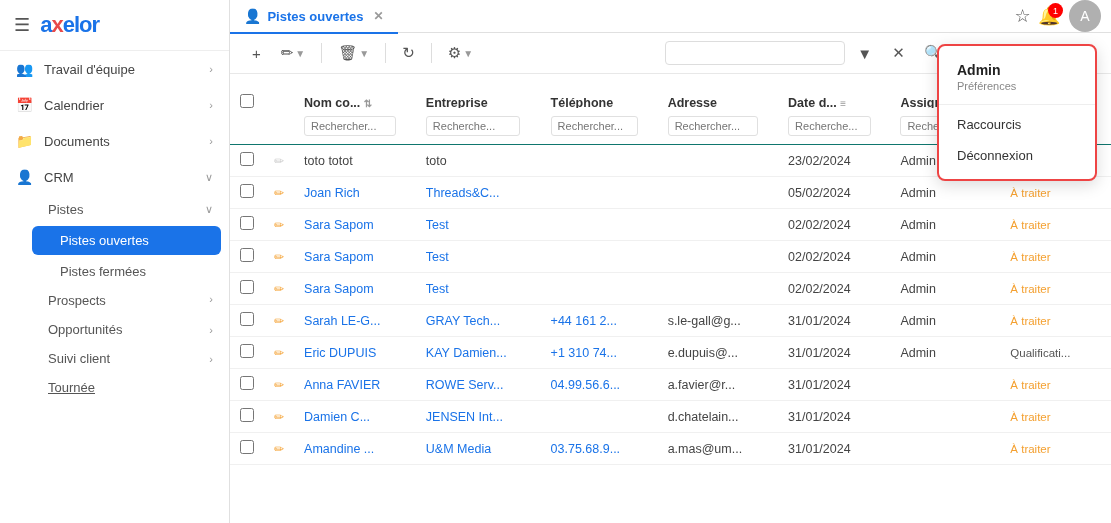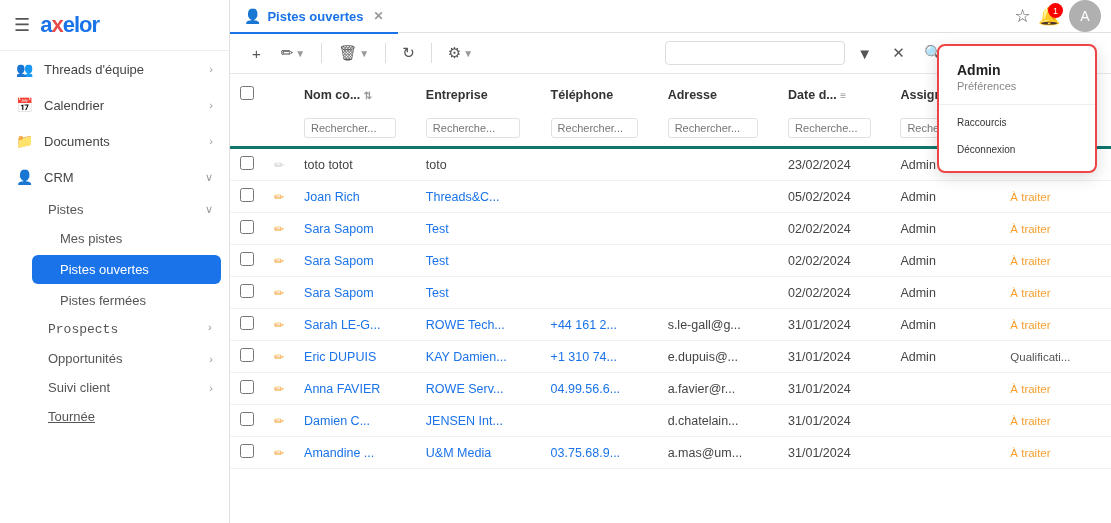--- a/index.html
+++ b/index.html
@@ -32,62 +32,62 @@
     .toolbar-btn { display: flex; align-items: center; justify-content: center; padding: 5px 8px; border: none; background: transparent; cursor: pointer; color: #555; border-radius: 4px; font-size: 15px; gap: 2px; }
     .toolbar-separator { width: 1px; height: 20px; background: #ddd; margin: 0 4px; }
     .toolbar-search { margin-left: auto; display: flex; align-items: center; gap: 4px; }
     .search-input { border: 1px solid #ddd; border-radius: 4px; padding: 4px 8px; font-size: 12px; width: 180px; }
     .page-info { font-size: 12px; color: #555; padding: 0 8px; }
     .nav-btn { background: none; border: none; cursor: pointer; color: #555; font-size: 14px; padding: 3px 6px; }
 
     
     .table-container { flex: 1; overflow: auto; background: #fff; }
     table { width: 100%; border-collapse: collapse; font-size: 12.5px; }
-    thead th { background: #fff; padding: 8px 10px; text-align: left; font-weight: 600; color: #333; border-bottom: 3px solid #0f766e; white-space: nowrap; position: sticky; top: 4px; z-index: 1; }
+    thead th { background: #fff; padding: 8px 10px; text-align: left; font-weight: 600; color: #333; border-bottom: 1px solid #0f766e; white-space: nowrap; position: sticky; top: 12px; z-index: 1; }
     tbody tr { border-bottom: 1px solid #f0f0f0; }
     tbody td { padding: 7px 10px; color: #444; white-space: nowrap; }
     tbody td.link { color: #1a73e8; cursor: pointer; }
     .edit-icon { color: #ccc; font-size: 12px; cursor: pointer; }
     .edit-icon.orange { color: #f4a030; }
     .status-badge { font-size: 11.5px; }
     .checkbox { width: 14px; height: 14px; }
     .col-checkbox { width: 32px; }
     .col-edit { width: 28px; }
     .sort-icon { font-size: 10px; color: #999; }
     .header-icon { font-size: 18px; color: #555; cursor: pointer; }
     .avatar { width: 32px; height: 32px; border-radius: 50%; background: #b0b0b0; display: flex; align-items: center; justify-content: center; font-size: 14px; color: #fff; cursor: pointer; overflow: hidden; }
     .notif-badge { position: relative; display: inline-block; }
     .notif-dot { position: absolute; top: -2px; right: -2px; background: red; color: #fff; border-radius: 50%; width: 15px; height: 15px; font-size: 9px; display: flex; align-items: center; justify-content: center; }
 
     
     .dropdown-popup { position: absolute; top: 44px; right: 14px; background: #fff; border: 2px solid #e44; border-radius: 8px; box-shadow: 0 4px 16px rgba(0,0,0,0.15); z-index: 100; min-width: 160px; padding: 8px 0; }
     .dropdown-popup .user-name { padding: 8px 18px 2px; font-weight: 700; font-size: 14px; color: #222; }
     .dropdown-popup .preferences { padding: 0 18px 8px; font-size: 11px; color: #888; cursor: pointer; }
     .dropdown-popup hr { border: none; border-top: 1px solid #eee; margin: 4px 0; }
-    .dropdown-popup .menu-item { padding: 8px 18px; cursor: pointer; color: #333; font-size: 10px; }
+    .dropdown-popup .menu-item { padding: 8px 18px; cursor: pointer; color: #333; font-size: 13px; }
 
     .relative { position: relative; }
     .tab-bar-wrapper { display: flex; align-items: center; justify-content: space-between; background: #fff; border-bottom: 1px solid #e0e0e0; }
     .tab-bar-left { display: flex; align-items: center; flex: 1; }
     .tab-bar-right { display: flex; align-items: center; padding-right: 10px; gap: 8px; }
   </style>
 </head>
 <body>
 
 <div class="sidebar">
   <div class="sidebar-header">
     <span class="sidebar-menu-icon">☰</span>
     <span class="sidebar-logo">
       <span style="color:#1a73e8">a</span><span style="color:#e84a4a">x</span><span style="color:#1a73e8">elor</span>
     </span>
   </div>
 
   <div class="sidebar-item">
     <span class="icon">👥</span>
-    <span>Threads d'équipe</span>
+    <span>Travail d'équipe</span>
     <span class="chevron">›</span>
   </div>
 
   <div class="sidebar-item">
     <span class="icon">📅</span>
     <span>Calendrier</span>
     <span class="chevron">›</span>
   </div>
 
   <div class="sidebar-item">
@@ -100,30 +100,27 @@
     <span class="icon">👤</span>
     <span>CRM</span>
     <span class="chevron">∨</span>
   </div>
 
   <div class="sidebar-sub">
     <div class="sidebar-sub-item" style="padding-left:16px; display:flex; align-items:center; gap:6px;">
       <span>Pistes</span>
       <span class="chevron" style="margin-left:auto; font-size:11px; color:#999;">∨</span>
     </div>
-    <div class="sidebar-sub-item" style="padding-left:28px;">
-      <span>Mes pistes</span>
-    </div>
     <div class="sidebar-sub-item active-blue" style="padding-left:28px;">
       <span>Pistes ouvertes</span>
     </div>
     <div class="sidebar-sub-item" style="padding-left:28px;">
       <span>Pistes fermées</span>
     </div>
-    <div class="sidebar-sub-item" style="padding-left:16px; display:flex; align-items:flex-start; gap:14px;font-family:Liberation Mono, monospace;">
+    <div class="sidebar-sub-item" style="padding-left:16px; display:flex; align-items:flex-start; gap:14px;">
       <span>Prospects</span>
       <span class="chevron" style="margin-left:auto; font-size:11px; color:#999;">›</span>
     </div>
     <div class="sidebar-sub-item" style="padding-left:16px; display:flex; align-items:center; gap:20px;">
       <span>Opportunités</span>
       <span class="chevron" style="margin-left:auto; font-size:11px; color:#999;">›</span>
     </div>
     <div class="sidebar-sub-item" style="padding-left:16px; display:flex; align-items:center; gap:22px;">
       <span>Suivi client</span>
       <span class="chevron" style="margin-left:auto; font-size:11px; color:#999;">›</span>
@@ -287,21 +284,21 @@
             <td></td>
             <td></td>
             <td>02/02/2024</td>
             <td>Admin</td>
             <td class="status-badge" style="color: rgb(244, 160, 48);">À traiter</td>
           </tr>
           <tr>
             <td><input type="checkbox" class="checkbox" style=""></td>
             <td><span class="edit-icon orange">✏</span></td>
             <td class="link">Sarah LE-G...</td>
-            <td class="link">ROWE Tech...</td>
+            <td class="link">GRAY Tech...</td>
             <td class="link">+44 161 2...</td>
             <td>s.le-gall@g...</td>
             <td>31/01/2024</td>
             <td>Admin</td>
             <td class="status-badge" style="color: rgb(244, 160, 48);">À traiter</td>
           </tr>
           <tr>
             <td><input type="checkbox" class="checkbox" style=""></td>
             <td><span class="edit-icon orange">✏</span></td>
             <td class="link">Eric DUPUIS</td>

